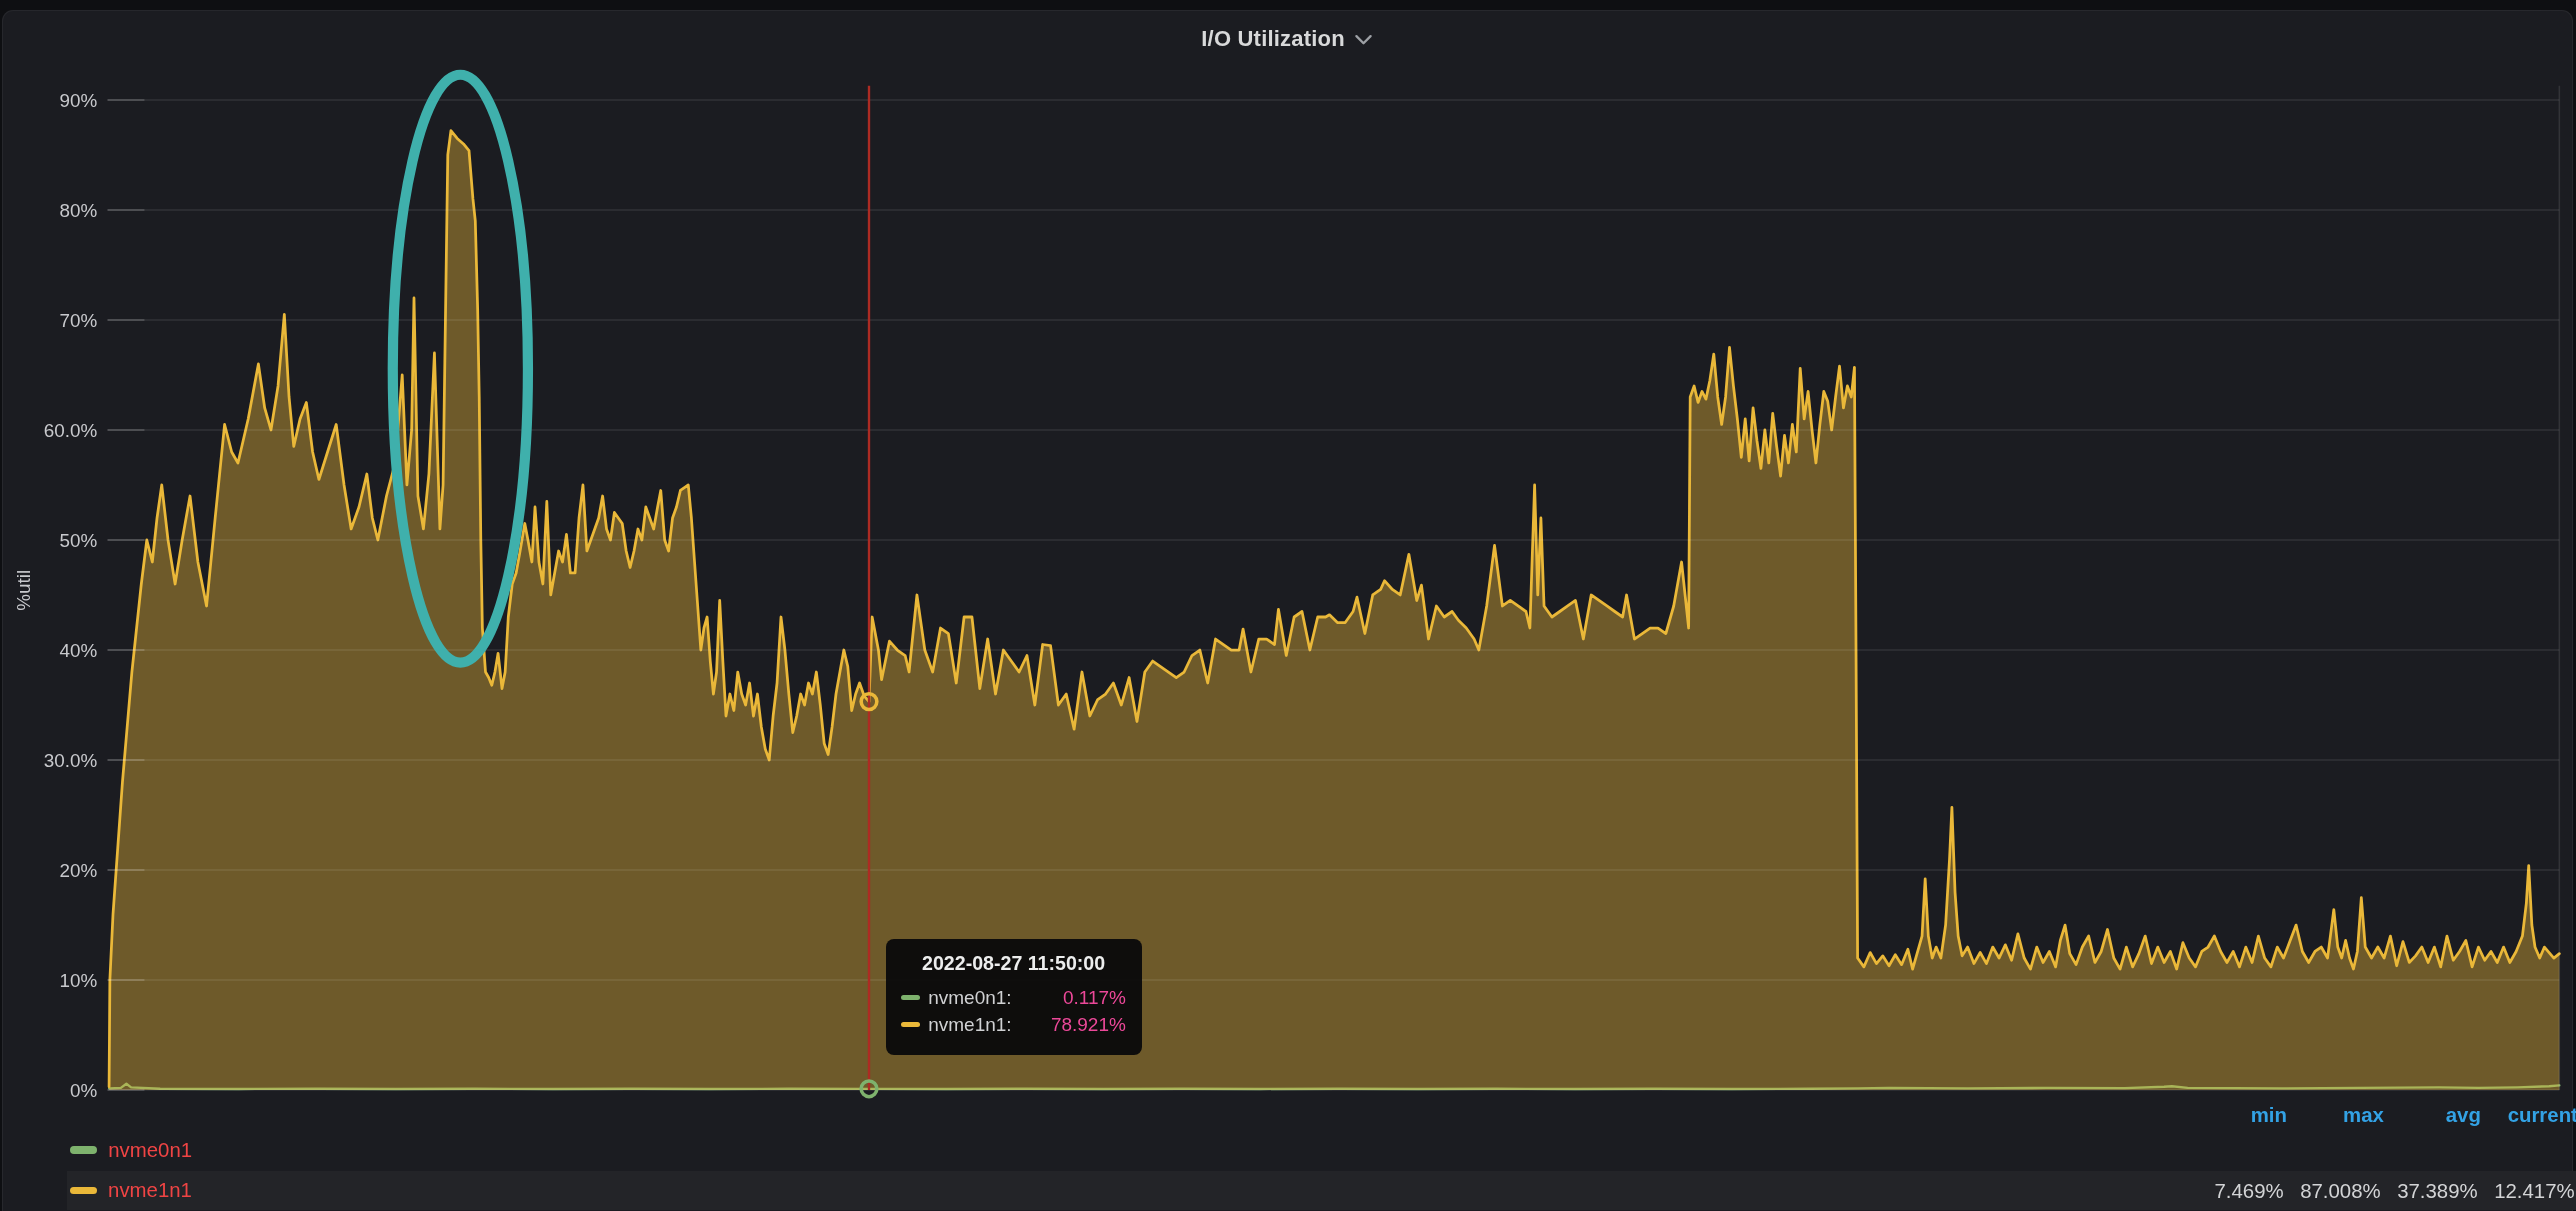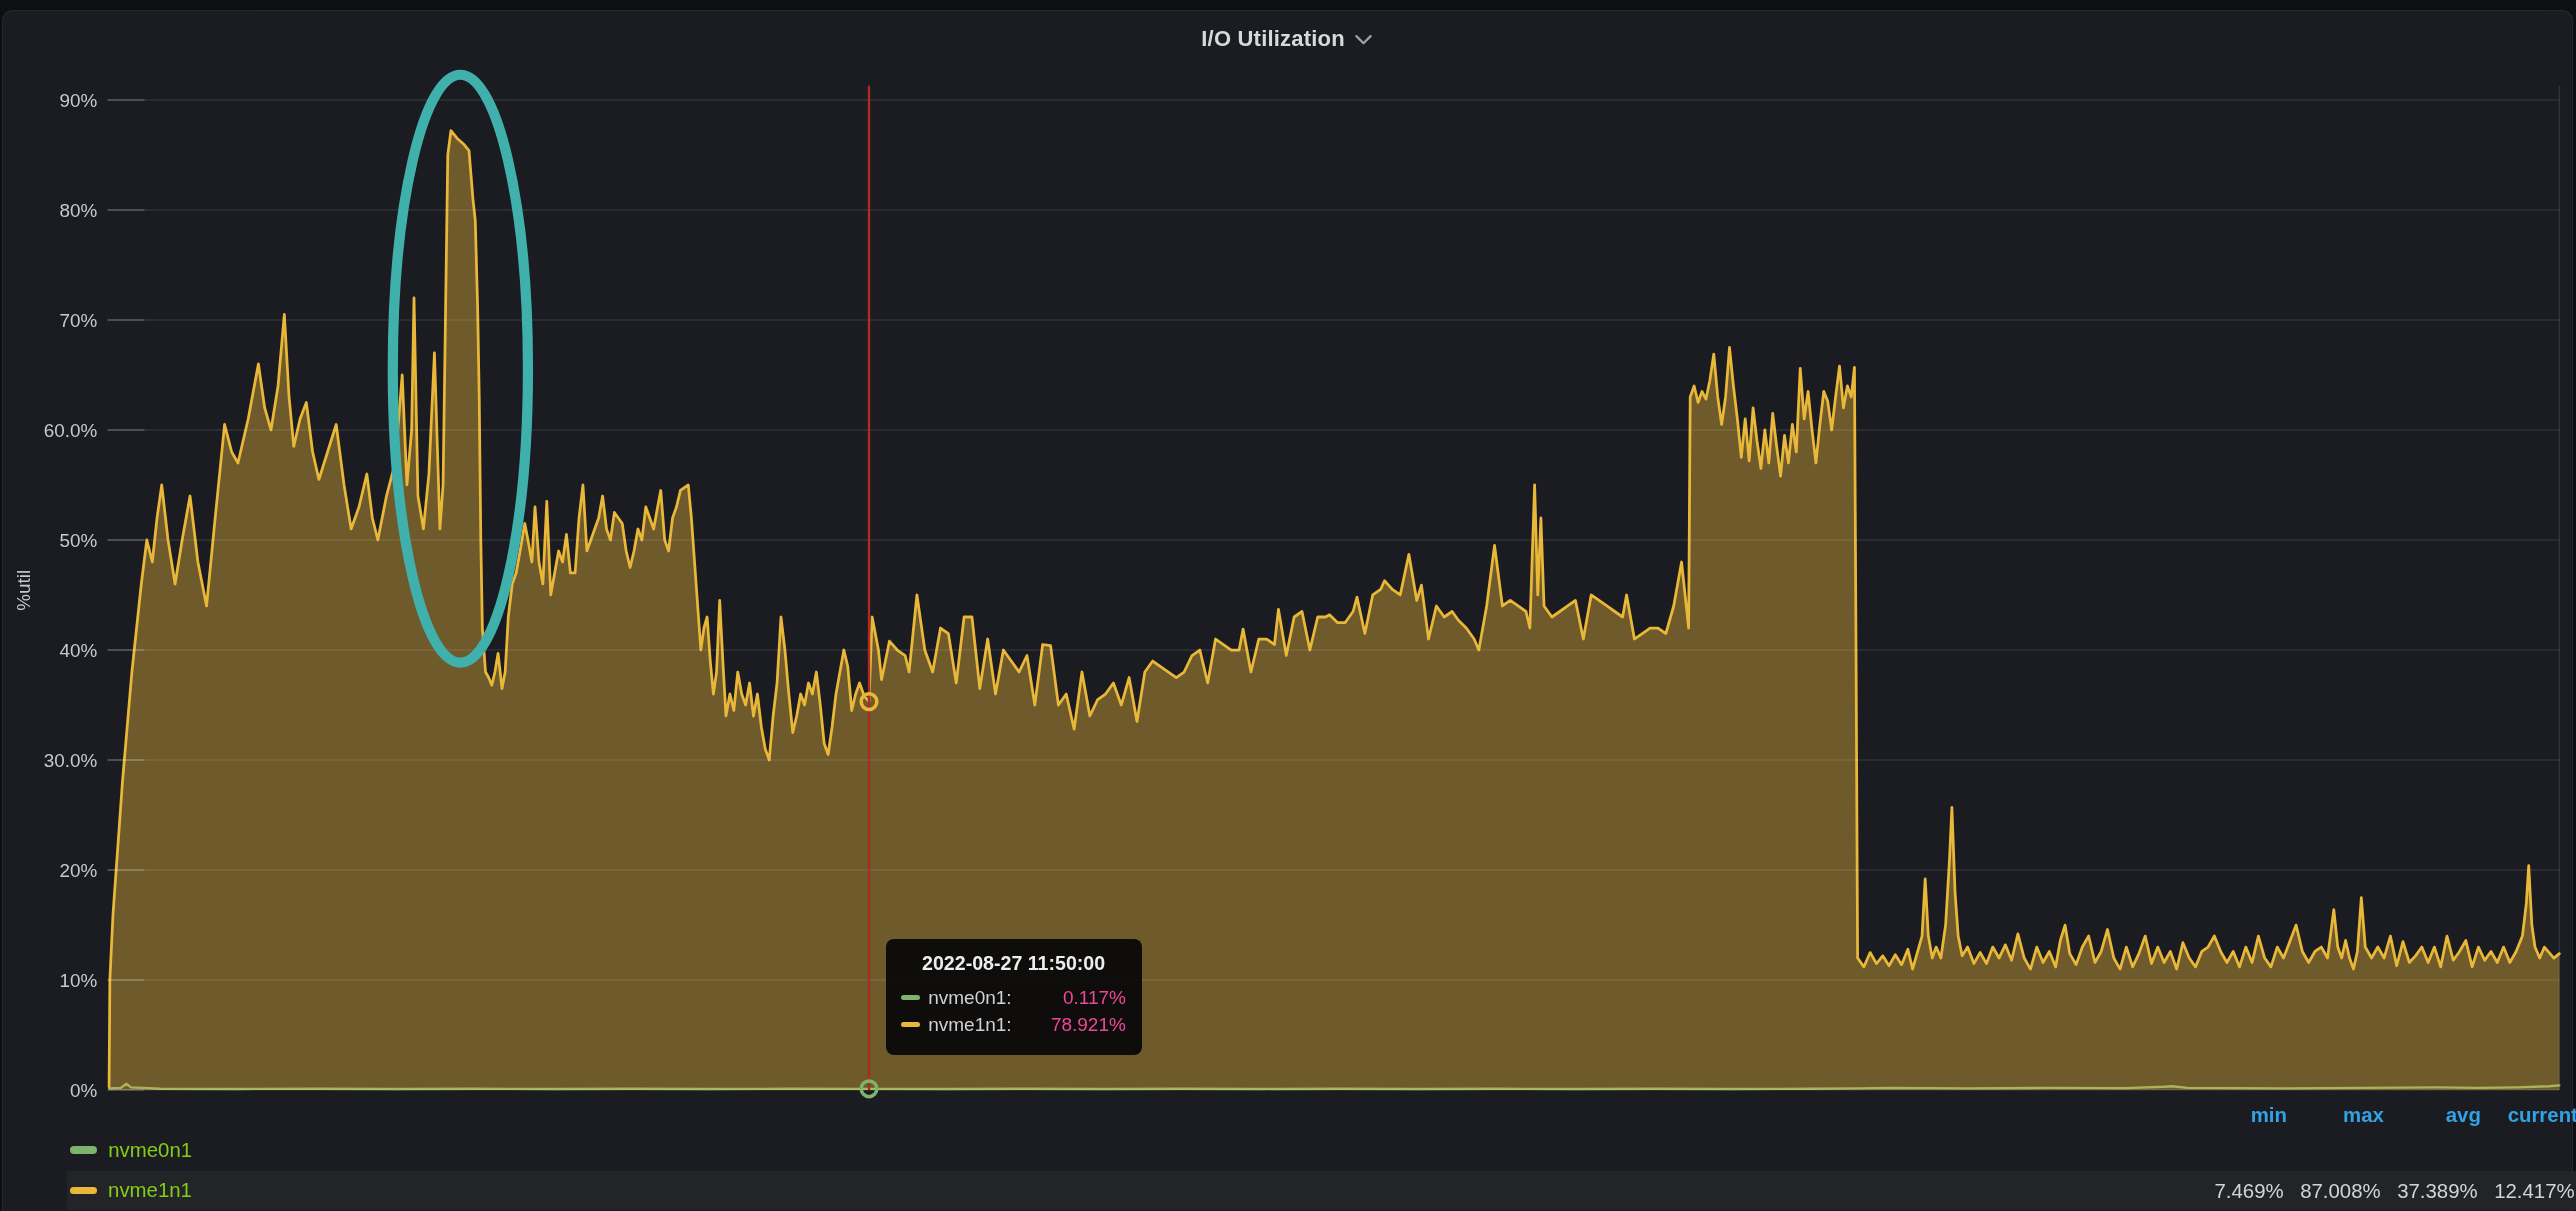--- a/index.html
+++ b/index.html
@@ -25,21 +25,21 @@
 
   
   .legend{position:absolute;left:0;bottom:0;width:100%;height:118px;z-index:2;margin-left:44px;}
   .legend-headers{position:absolute;top:6.3px;left:0;width:100%;height:31px;}
   .legend-row{position:absolute;left:0;width:100%;height:36px;display:flex;align-items:center;}
   .legend-row.row1{top:38px;}
   .legend-row.row2{top:77px;height:39px;}
   .legend-row.hl{background:#232428;margin-left:20.4px;width:calc(100% - 23.6px);padding-left:0;}
   .lg-swatch{width:27px;height:7.9px;border-radius:3.9px;margin-left:23.6px;flex:none;cursor:pointer;}
   .legend-row.hl .lg-swatch{margin-left:3.1px;}
-  .lg-name{color:#84cc16;font-size:20.4px;margin-left:11px;cursor:pointer;}
+  .lg-name{color:#ef4444;font-size:20.4px;margin-left:11px;cursor:pointer;}
   .stat-cols{position:absolute;right:38px;top:0;height:100%;display:flex;}
   .stat-col{width:97px;text-align:right;font-size:20.4px;line-height:31px;}
   .legend-headers .stat-col{color:#33a2e5;font-weight:bold;cursor:pointer;}
   .stat-vals{margin-left:auto;margin-right:38px;display:flex;}
   .stat-vals .stat-col{color:#d3d4d6;line-height:36px;}
 </style>
 </head>
 <body>
 
 <div class="page">

